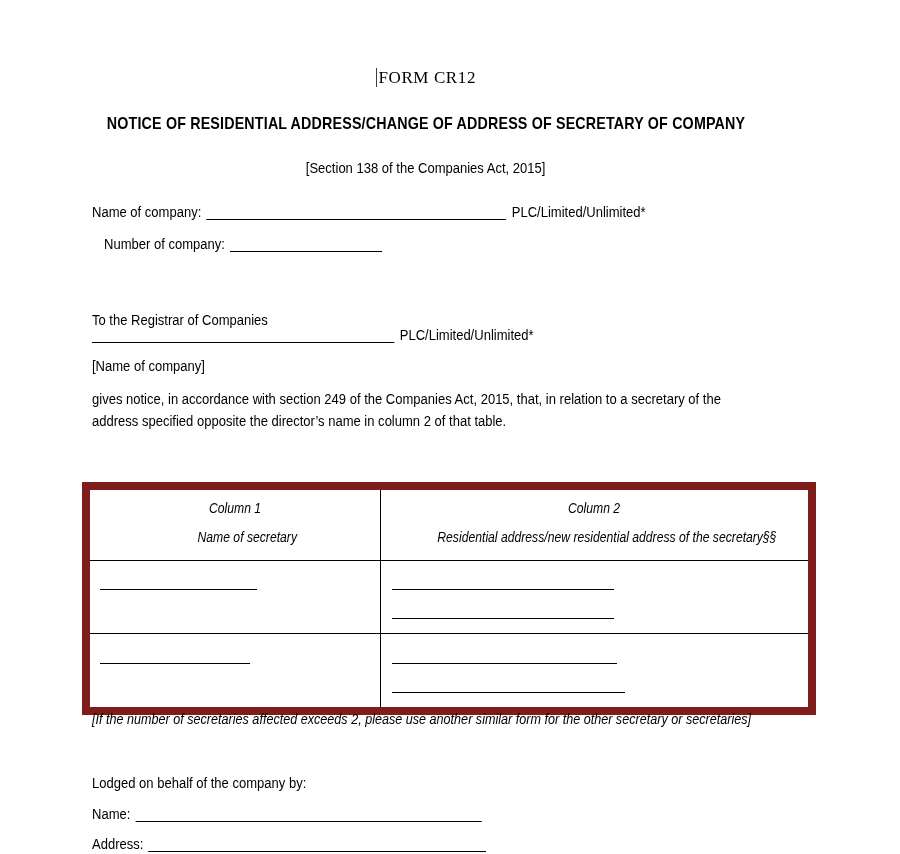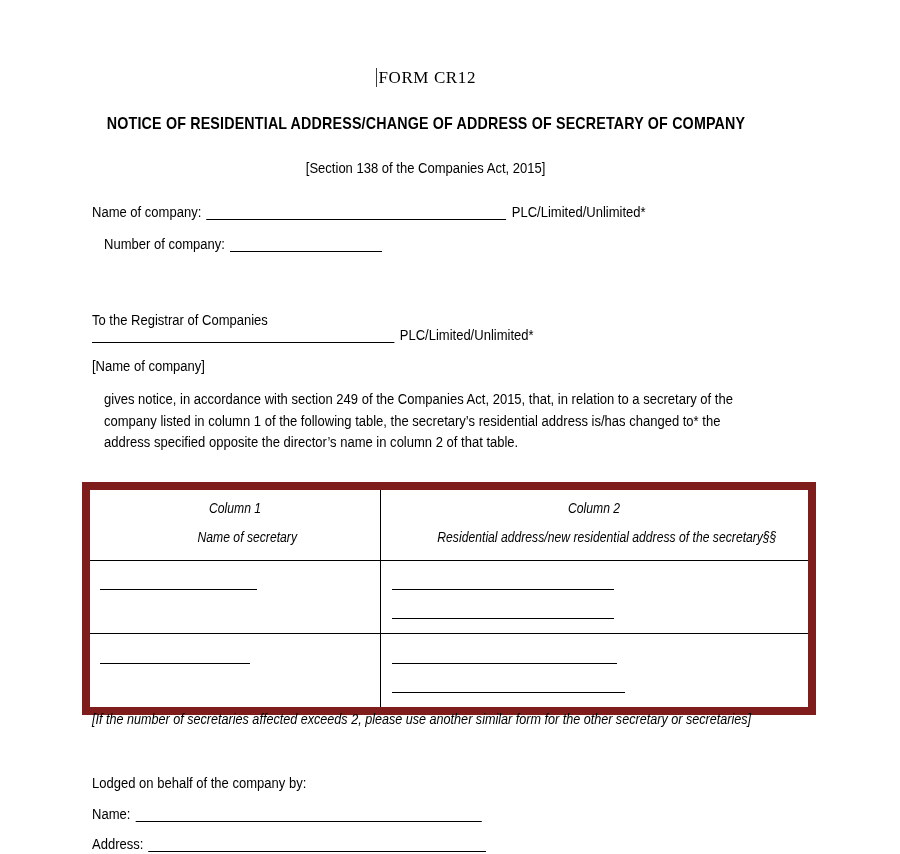--- a/index.html
+++ b/index.html
@@ -118,23 +118,22 @@
     <span class="ct body">
       <span class="blank" style="width:360px;margin-left:0;"></span>
       <span>PLC/Limited/Unlimited*</span>
     </span>
   </div>
 
   <div class="row" style="top:355px;left:92px;text-align:center;">
     <span class="ct body">[Name of company]</span>
   </div>
 
-  <div class="row" style="top:388px;left:104px;">
+  <div class="row" style="top:388px;left:92px;">
     <div class="pline"><span class="ct body">gives notice, in accordance with section 249 of the Companies Act, 2015, that, in relation to a secretary of the</span></div>
-    <div class="pline"><span class="ct body">company listed in column 1 of the following table, the secretary’s residential address is/has changed to* the</span></div>
     <div class="pline"><span class="ct body">address specified opposite the director’s name in column 2 of that table.</span></div>
   </div>
 
   <table class="doc-table">
     <colgroup>
         <col style="width:294px;">
         <col style="width:421px;">
       </colgroup>
     <tbody>
       <tr>

